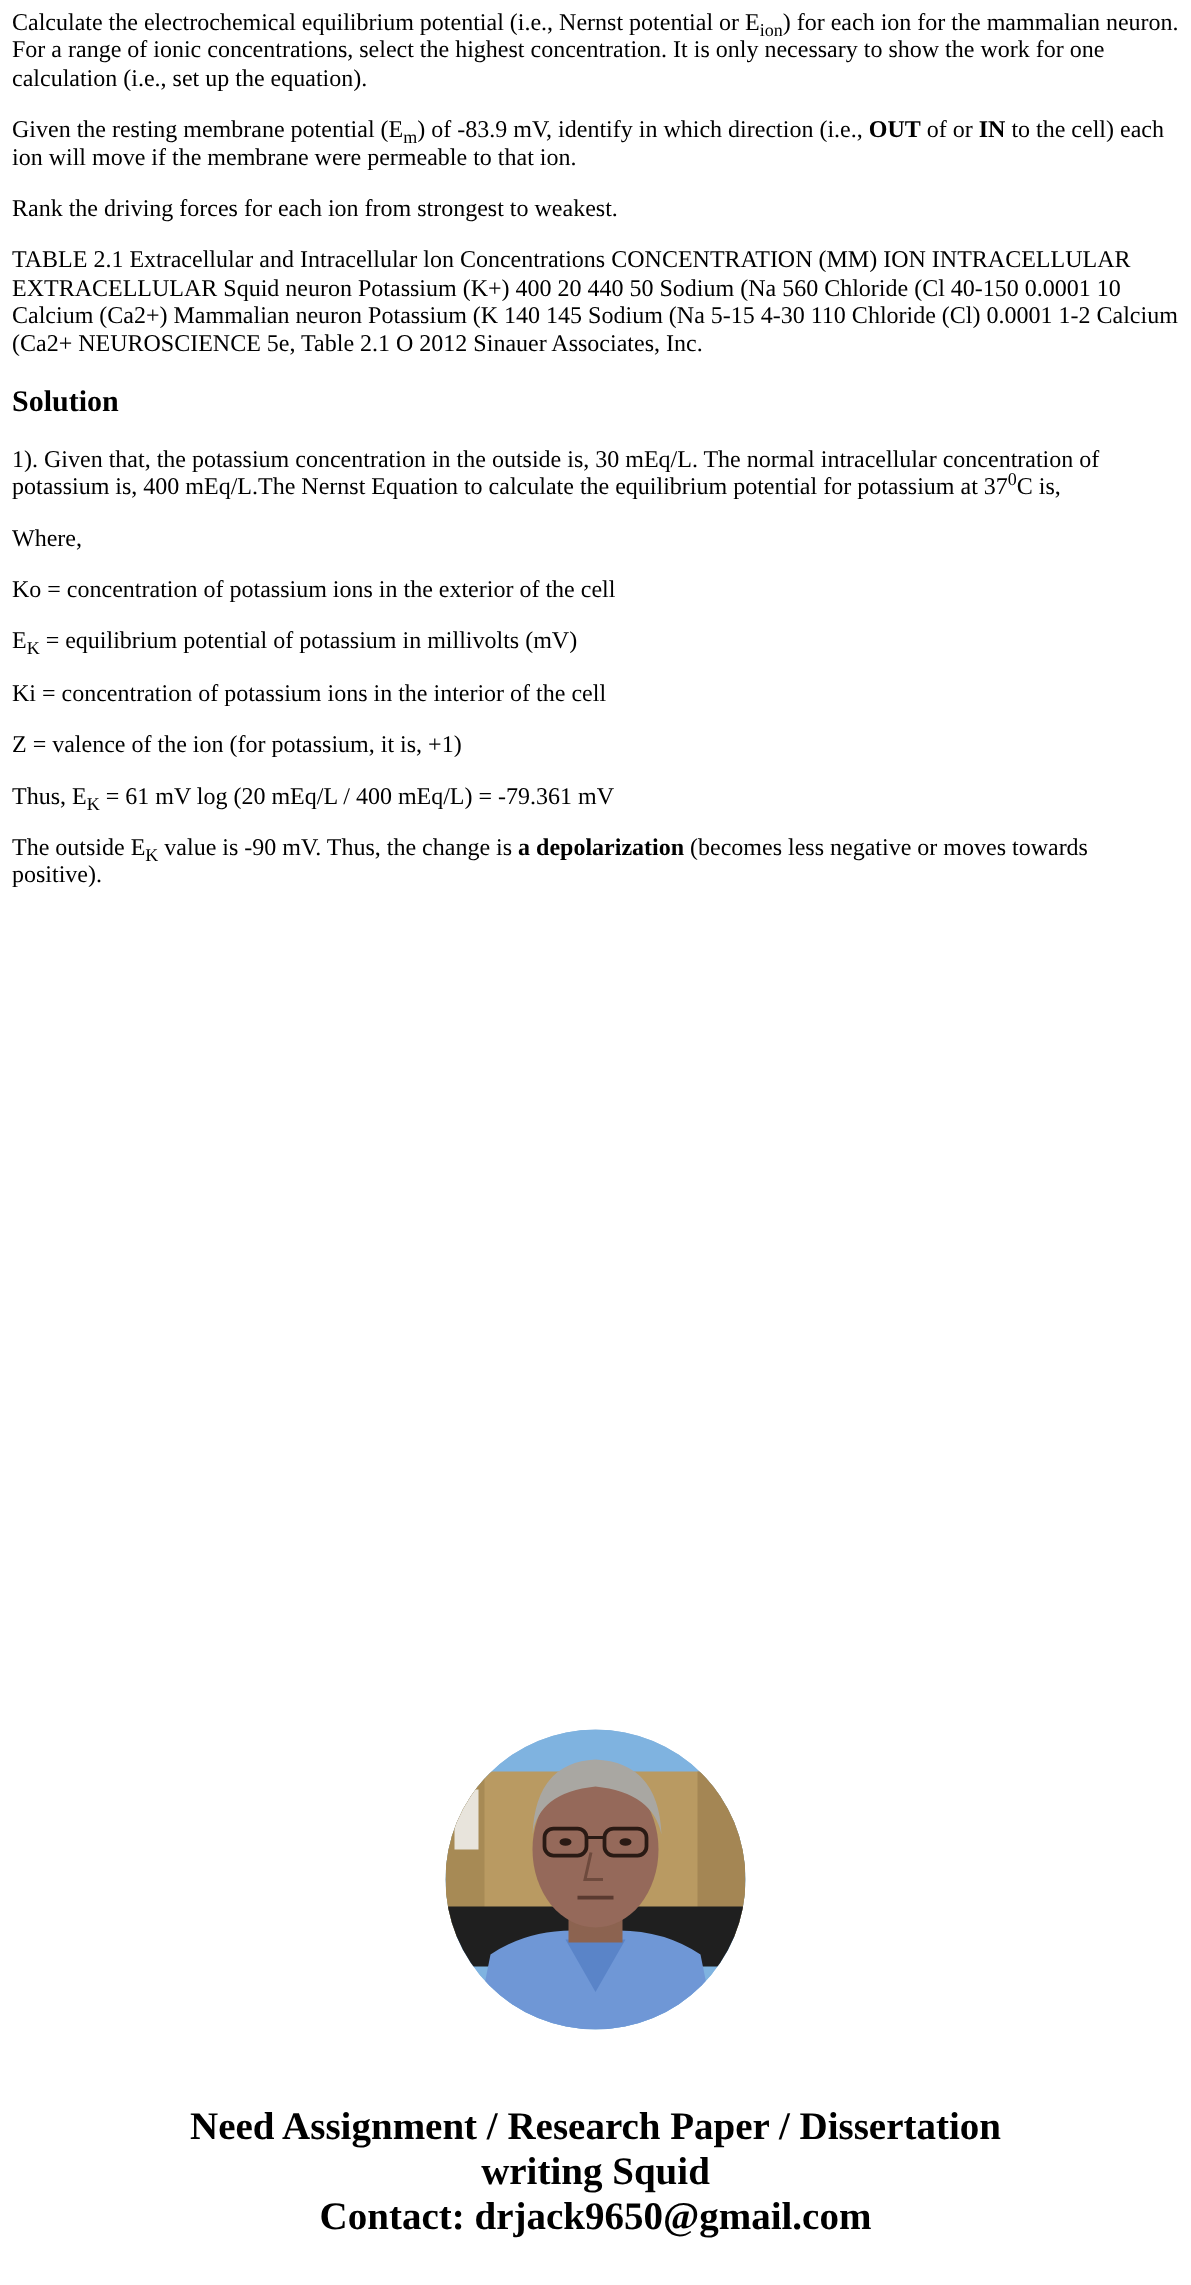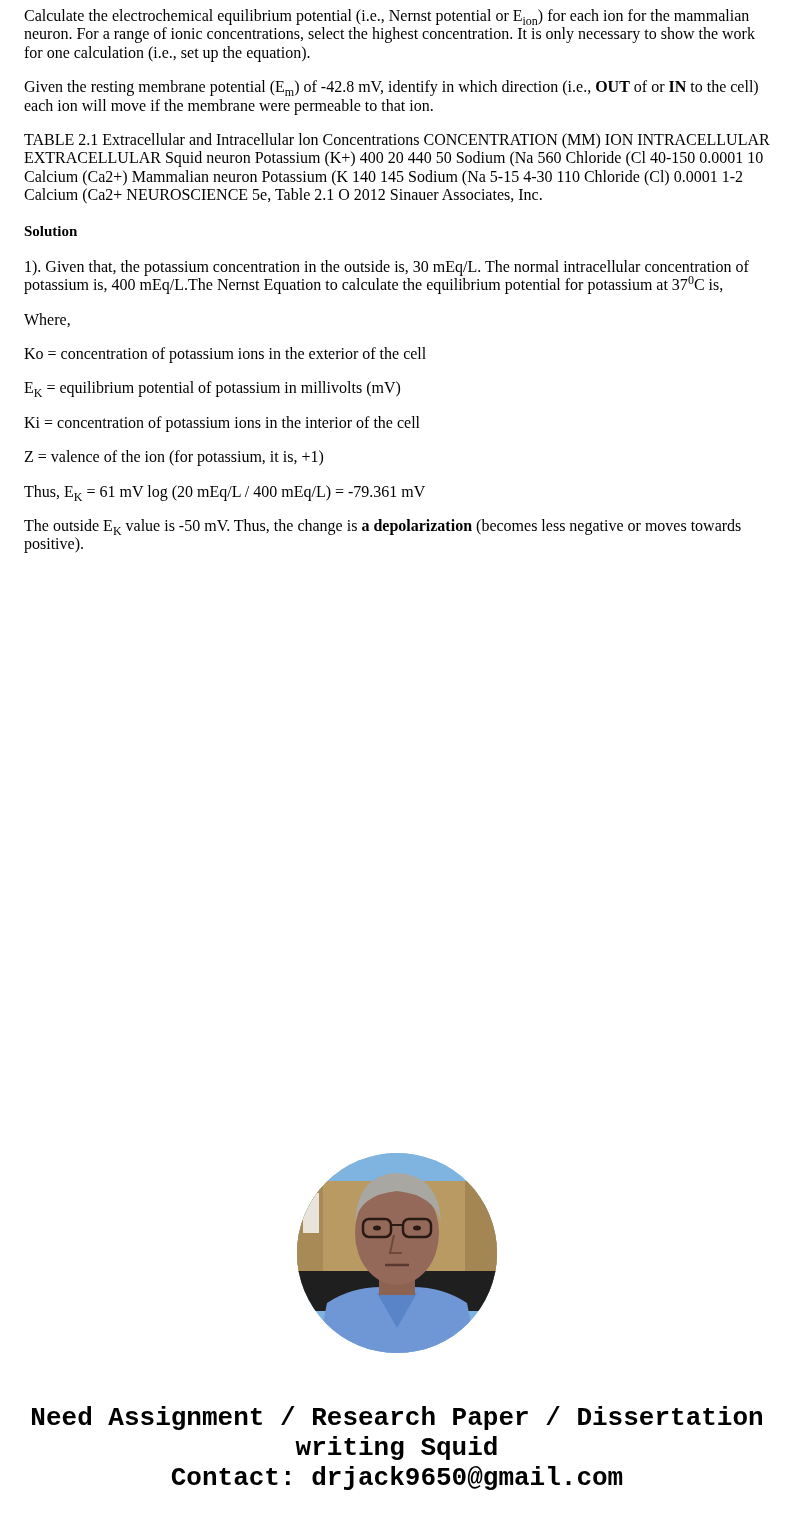--- a/index.html
+++ b/index.html
@@ -6,26 +6,26 @@
     body {
       width: 794px;
       height: 1523px;
       position: relative;
       font-family: "Liberation Serif", serif;
       font-size: 16px;
       color: #000000;
       line-height: 1.15;
       overflow: hidden;
     }
-    .content { padding: 0 24px; }
+    .content { padding: 0 8px; }
     p { margin: 16px 0; }
     p.first { margin-top: 7px; }
     h3 {
       font-family: "Liberation Serif", serif;
-      font-size: 15px;
+      font-size: 20px;
       font-weight: bold;
       margin: 18px 0 18px 0;
     }
     sub { font-size: 12px; vertical-align: -4px; line-height: 0; }
     sup { font-size: 12px; vertical-align: 6px; line-height: 0; }
     b { font-weight: bold; }
     .avatar {
       position: absolute;
       left: 297px;
       top: 1153px;
@@ -35,57 +35,58 @@
       overflow: hidden;
       background: #8fb8dd;
     }
     .avatar svg { display: block; }
     .promo {
       position: absolute;
       left: 0;
       top: 1403px;
       width: 794px;
       text-align: center;
-      font-family: Liberation Mono, monospace;
+      font-family: Liberation Serif, serif;
       font-weight: bold;
       font-size: 26px;
       line-height: 30px;
       color: #000000;
     }
     .promo div { display: block; }
   </style>
 </head>
 <body>
 
 <div class="content">
   <p class="first"><span>Calculate the electrochemical equilibrium potential (i.e., Nernst potential or E</span><sub>ion</sub><span>) for each ion for the mammalian neuron. For a range of ionic concentrations, select the highest concentration. It is only necessary to show the work for one calculation (i.e., set up the equation).</span></p>
 
-  <p><span>Given the resting membrane potential (E</span><sub>m</sub><span>) of -42.8 mV, identify in which direction (i.e., </span><b>OUT</b><span> of or </span><b>IN</b><span> to the cell) each ion will move if the membrane were permeable to that ion.</span></p>
+  <p><span>Given the resting membrane potential (E</span><sub>m</sub><span>) of -83.9 mV, identify in which direction (i.e., </span><b>OUT</b><span> of or </span><b>IN</b><span> to the cell) each ion will move if the membrane were permeable to that ion.</span></p>
 
 
+  <p>Rank the driving forces for each ion from strongest to weakest.</p>
 
   <p>TABLE 2.1 Extracellular and Intracellular lon Concentrations CONCENTRATION (MM) ION INTRACELLULAR EXTRACELLULAR Squid neuron Potassium (K+) 400 20 440 50 Sodium (Na 560 Chloride (Cl 40-150 0.0001 10 Calcium (Ca2+) Mammalian neuron Potassium (K 140 145 Sodium (Na 5-15 4-30 110 Chloride (Cl) 0.0001 1-2 Calcium (Ca2+ NEUROSCIENCE 5e, Table 2.1 O 2012 Sinauer Associates, Inc.</p>
 
   <h3>Solution</h3>
 
   <p><span>1). Given that, the potassium concentration in the outside is, 30 mEq/L. The normal intracellular concentration of potassium is, 400 mEq/L.The Nernst Equation to calculate the equilibrium potential for potassium at 37</span><sup>0</sup><span>C is,</span></p>
 
   <p>Where,</p>
 
   <p>Ko = concentration of potassium ions in the exterior of the cell</p>
 
   <p><span>E</span><sub>K</sub><span> = equilibrium potential of potassium in millivolts (mV)</span></p>
 
   <p>Ki = concentration of potassium ions in the interior of the cell</p>
 
   <p>Z = valence of the ion (for potassium, it is, +1)</p>
 
   <p><span>Thus, E</span><sub>K</sub><span> = 61 mV log (20 mEq/L / 400 mEq/L) = -79.361 mV</span></p>
 
-  <p><span>The outside E</span><sub>K</sub><span> value is -50 mV. Thus, the change is </span><b>a depolarization</b><span> (becomes less negative or moves towards positive).</span></p>
+  <p><span>The outside E</span><sub>K</sub><span> value is -90 mV. Thus, the change is </span><b>a depolarization</b><span> (becomes less negative or moves towards positive).</span></p>
 </div>
 
 <div class="avatar" aria-label="author-photo">
   <svg width="200" height="200" viewBox="0 0 200 200">
 
     <rect x="0" y="0" width="200" height="200" fill="#7fb3e0"></rect>
 
     <rect x="0" y="28" width="200" height="110" fill="#b99a62"></rect>
     <rect x="0" y="28" width="26" height="110" fill="#a78a55"></rect>
     <rect x="168" y="28" width="32" height="110" fill="#a48654"></rect>

